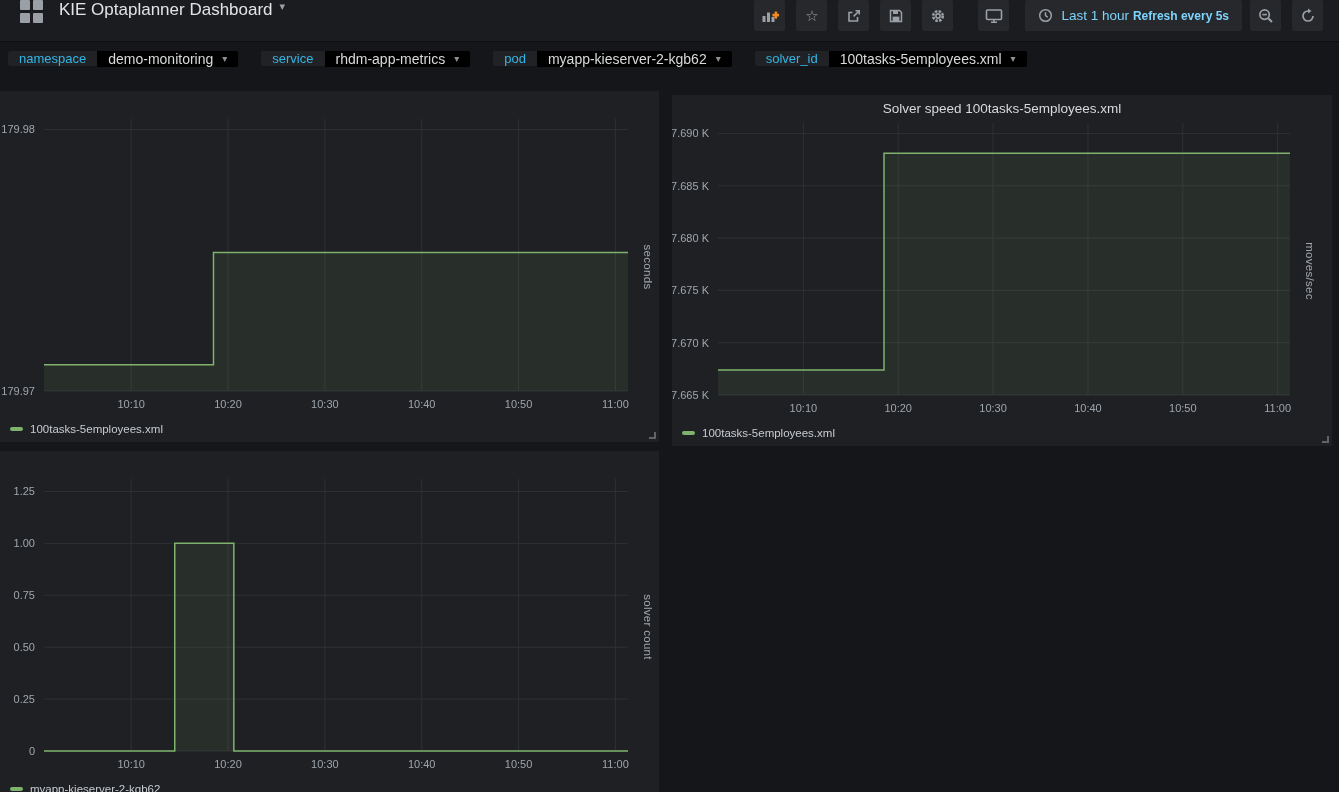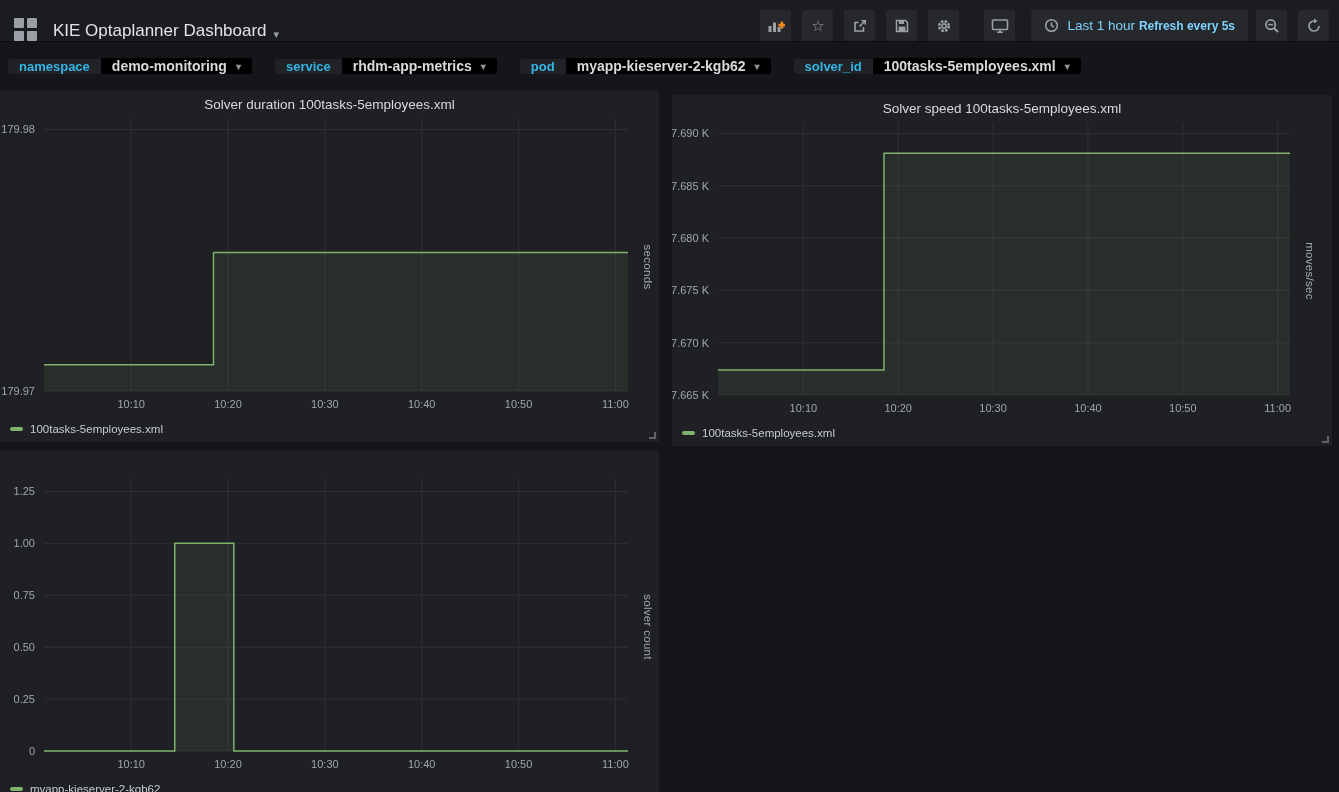--- a/index.html
+++ b/index.html
@@ -5,22 +5,22 @@
   * { margin:0; padding:0; box-sizing:border-box; }
   html,body { width:1339px; height:792px; overflow:hidden; }
   body {
     background:#151619;
     font-family:"Liberation Sans", sans-serif;
     color:#d8d9da;
     position:relative;
   }
   
   .navbar {
-    height:42px; background:#1b1c1f; display:flex; align-items:flex-end;
-    padding:0 10px; border-bottom:1px solid #0e0e10;
+    height:42px; background:#1b1c1f; display:flex; align-items:flex-start;
+    padding:0 16px; border-bottom:1px solid #0e0e10;
   }
   .grid-icon { display:grid; grid-template-columns:10px 10px; grid-gap:3px; margin-left:4px; cursor:pointer; }
   .grid-icon span { width:10px; height:10px; background:#9aa0a6; border-radius:1px; }
   .dash-title { margin-left:16px; font-size:17px; color:#e2e3e4; cursor:pointer; }
   .title-caret { color:#9aa0a6; font-size:11px; margin-left:7px; cursor:pointer; }
   .nav-right { margin-left:auto; display:flex; align-items:center; }
   .nav-btn {
     width:31px; height:31px; background:#27282c; border:none; border-radius:2px;
     color:#9aa0a6; display:flex; align-items:center; justify-content:center;
     cursor:pointer; margin-left:11px; font-size:15px;
@@ -29,21 +29,21 @@
   .spacer-lg { width:14px; }
   .timepicker {
     margin-left:16px; height:31px; background:#27282c; border-radius:2px;
     display:flex; align-items:center; padding:0 13px; cursor:pointer;
   }
   .timepicker .clock { margin-right:8px; color:#9aa0a6; display:flex; }
   .range-text { font-size:13.5px; color:#7dd3fc; }
   .refresh-text { font-size:12px; font-weight:bold; margin-left:4px; color:#7dd3fc; }
   
   .submenu { height:48px; display:flex; align-items:center; padding:0 8px; }
-  .var-group { display:flex; align-items:center; height:31px; margin-right:23px;font-weight:bold; }
+  .var-group { display:flex; align-items:flex-start; height:31px; margin-right:23px; }
   .var-label {
     background:#202226; color:#33b5e5; font-size:13px; display:flex; align-items:center;
     padding:0 11px; border-radius:2px 0 0 2px;
   }
   .var-value {
     background:#000000; color:#d8d9da; font-size:14px; display:flex; align-items:center;
     padding:0 11px; cursor:pointer; border-radius:0 2px 2px 0;
   }
   .var-caret { color:#8d9196; font-size:10px; margin-left:9px; }
   
@@ -189,21 +189,20 @@
     <div class="var-value">
       <span>100tasks-5employees.xml</span>
       <span class="var-caret">▾</span>
     </div>
   </div>
 </div>
 
 <div class="dash-body">
 
   <div class="panel" style="left:0; top:0; width:659px; height:351px;">
-    <div class="panel-title">Solver duration 100tasks-5employees.xml</div>
     <svg class="chart" viewBox="0 0 659 351">
         <line x1="131.16417910447763" y1="28" x2="131.16417910447763" y2="300" stroke="#2e3134" stroke-width="1"></line>
         <text x="131.16417910447763" y="317" text-anchor="middle">10:10</text>
         <line x1="228.01326699834163" y1="28" x2="228.01326699834163" y2="300" stroke="#2e3134" stroke-width="1"></line>
         <text x="228.01326699834163" y="317" text-anchor="middle">10:20</text>
         <line x1="324.86235489220564" y1="28" x2="324.86235489220564" y2="300" stroke="#2e3134" stroke-width="1"></line>
         <text x="324.86235489220564" y="317" text-anchor="middle">10:30</text>
         <line x1="421.7114427860697" y1="28" x2="421.7114427860697" y2="300" stroke="#2e3134" stroke-width="1"></line>
         <text x="421.7114427860697" y="317" text-anchor="middle">10:40</text>
         <line x1="518.5605306799337" y1="28" x2="518.5605306799337" y2="300" stroke="#2e3134" stroke-width="1"></line>

